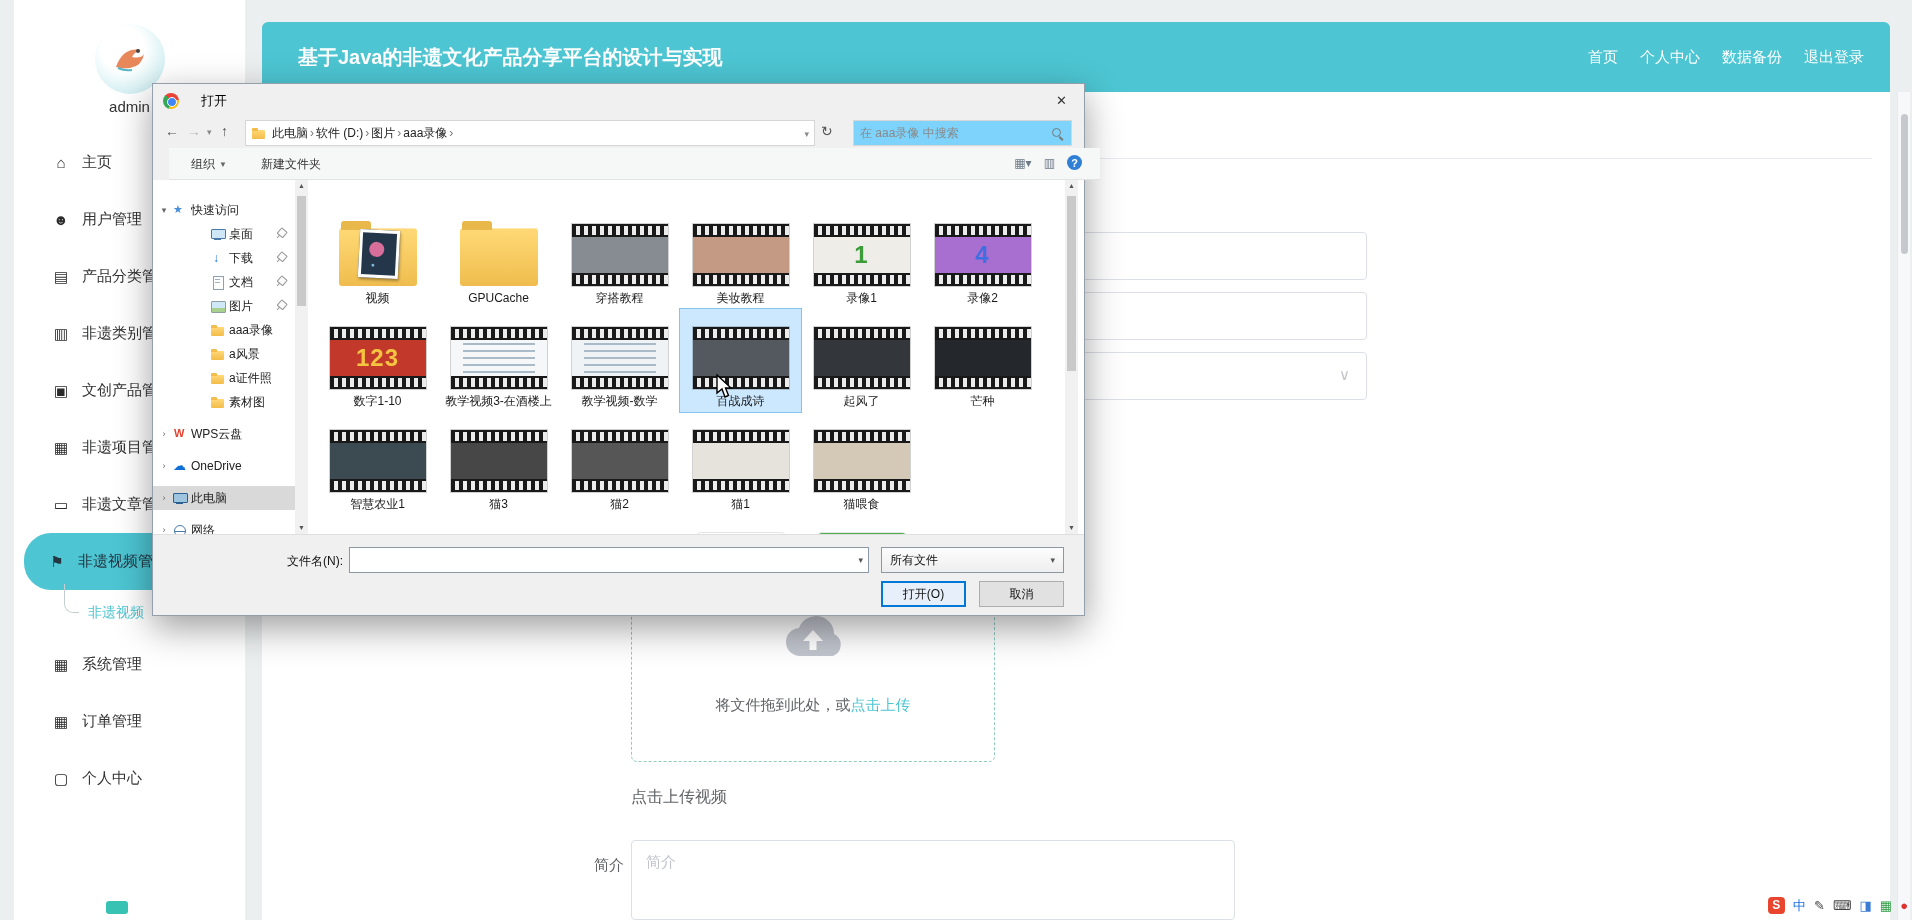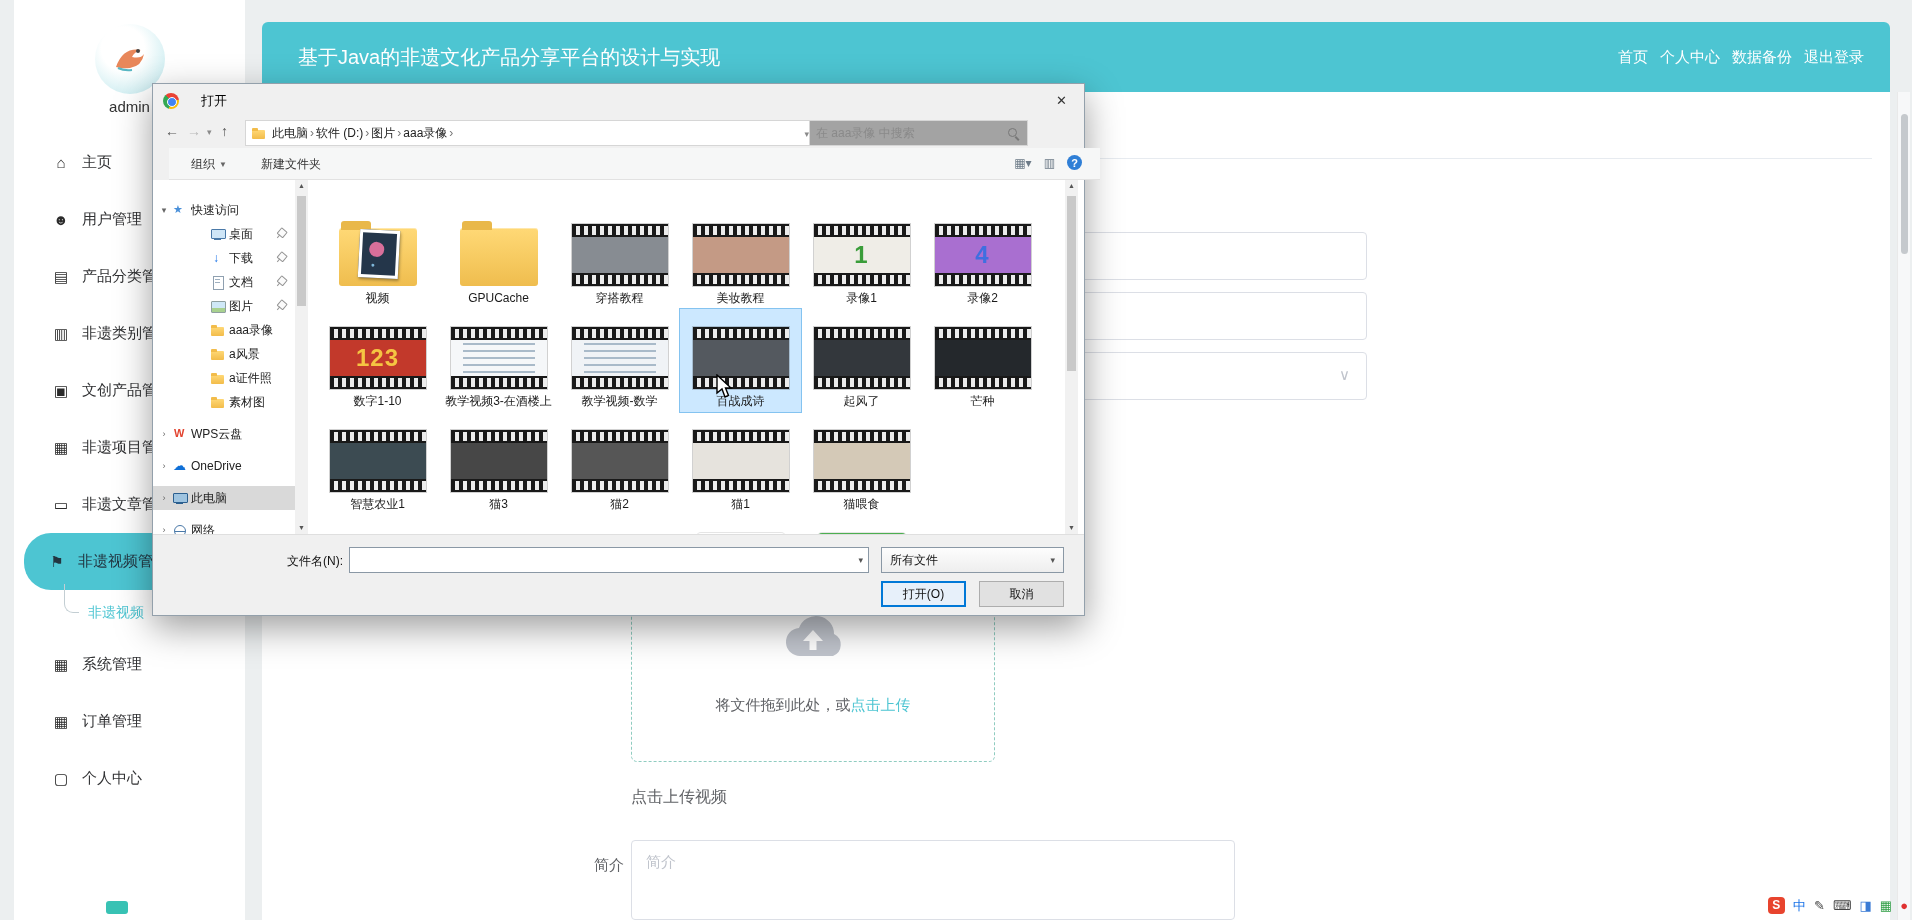--- a/index.html
+++ b/index.html
@@ -14,22 +14,22 @@
 #sidebar-menu{position:absolute;top:134px;left:0;width:100%}
 .side-item{height:57px;display:flex;align-items:center;padding-left:38px;gap:12px;font-size:15px;color:#303133;cursor:pointer;white-space:nowrap}
 .side-ico{font-size:15px;width:18px;text-align:center;color:#2b2b2b}
 .side-item.active{background:var(--accent);border-radius:27px;margin:0 6px 0 10px;padding-left:24px;color:#223540}
 .side-item.active .side-ico{color:#223540}
 .side-sub{height:46px;display:flex;align-items:center;padding-left:74px;font-size:14px;color:var(--accent);position:relative;cursor:pointer}
 .side-sub::before{content:"";position:absolute;left:50px;top:-6px;width:14px;height:28px;border-left:1px solid #c3ced3;border-bottom:1px solid #c3ced3;border-radius:0 0 0 9px}
 
 
 #topbar{position:absolute;left:262px;top:22px;width:1628px;height:70px;background:var(--accent);border-radius:6px 6px 0 0}
-#app-title{position:absolute;left:36px;top:0;height:70px;display:flex;align-items:center;font-size:20px;font-weight:normal;color:#fff}
-#header-nav{position:absolute;right:26px;top:0;height:70px;display:flex;align-items:center;gap:12px}
+#app-title{position:absolute;left:36px;top:0;height:70px;display:flex;align-items:center;font-size:20px;font-weight:bold;color:#fff}
+#header-nav{position:absolute;right:26px;top:0;height:70px;display:flex;align-items:center;gap:22px}
 .nav-link{color:#fff;font-size:15px;cursor:pointer;white-space:nowrap}
 
 
 #content{position:absolute;left:262px;top:92px;width:1628px;height:828px;background:#fff}
 .card-line{position:absolute;left:18px;top:66px;width:1592px;border-top:1px solid #e7ebf0}
 .f-input{position:absolute;left:369px;width:736px;height:48px;border:1px solid #dcdfe6;border-radius:4px;background:#fff}
 .i1{top:140px}.i2{top:200px}.sel{top:260px}
 .sel-chev{position:absolute;right:16px;top:13px;color:#c0c4cc;font-size:15px}
 #dropzone{position:absolute;left:369px;top:445px;width:364px;height:225px;border:1px dashed #8fccc0;border-radius:6px;background:#fff;cursor:pointer}
 #cloud{position:absolute;left:50%;top:72px;transform:translateX(-50%)}
@@ -53,21 +53,21 @@
 .nav-ico{position:absolute;top:5px;font-size:14px;color:#555;cursor:pointer;text-align:center}
 .nav-ico.back{left:12px}
 .nav-ico.fwd{left:34px;color:#b9b9b9}
 .nav-ico.hist{left:54px;font-size:9px;top:9px;color:#8a8a8a}
 .nav-ico.up{left:68px}
 .addr-box{position:absolute;left:92px;top:2px;width:570px;height:26px;background:#fff;border:1px solid #d6d6d6;display:flex;align-items:center;padding:0 18px 0 6px;gap:6px}
 .addr-box .crumb{font-size:12px;color:#222;cursor:pointer;white-space:nowrap}
 .addr-box .csep{font-size:12px;color:#777;margin:0 2px}
 .addr-chev{position:absolute;right:5px;top:8px;font-size:9px;color:#8a8a8a;cursor:pointer}
 .nav-ico.refresh{left:668px;font-size:14px}
-.search-box{position:absolute;left:656px;top:2px;width:219px;height:26px;background:#a3a3a3;border:1px solid #d6d6d6}
+.search-box{position:absolute;left:700px;top:2px;width:219px;height:26px;background:#7dd3fc;border:1px solid #d6d6d6}
 .search-box input{position:absolute;left:6px;top:0;width:188px;height:24px;border:none;outline:none;font-size:12px;color:#333;font-family:inherit;background:transparent}
 .search-box input::placeholder{color:#8a8a8a}
 .mag{position:absolute;right:7px;top:7px;width:12px;height:12px}
 .mag::before{content:"";position:absolute;left:0;top:0;width:7px;height:7px;border:1.5px solid #777;border-radius:50%}
 .mag::after{content:"";position:absolute;left:8px;top:8px;width:5px;height:1.5px;background:#777;transform:rotate(45deg);transform-origin:0 0}
 .dlg-toolbar{position:absolute;left:16px;top:64px;width:100%;height:32px;background:#f6f7f7;border-bottom:1px solid #e2e2e2}
 .tb-btn{position:absolute;top:8px;font-size:12px;color:#333;cursor:pointer;display:flex;gap:4px;align-items:center}
 .tb-btn.org{left:22px}
 .tb-btn.nf{left:92px}
 .tb-chev{font-size:8px;color:#666}

